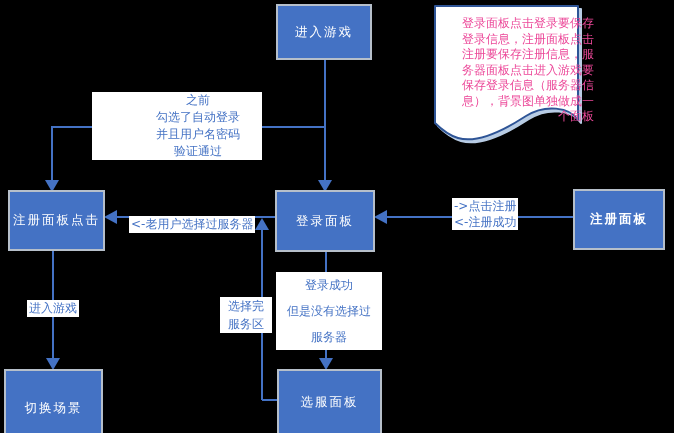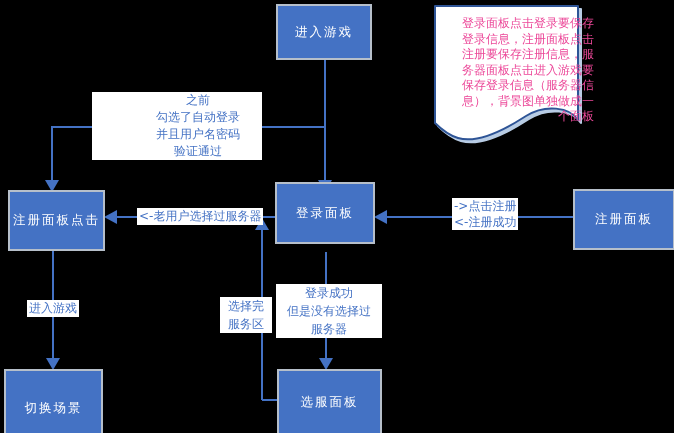--- a/index.html
+++ b/index.html
@@ -48,47 +48,47 @@
   <div class="arr arr-down" style="left:46px;top:358px;"></div>
 
   <div class="node" style="left:276px;top:4px;width:96px;height:56px;">
     <span>进入游戏</span>
   </div>
 
   <div class="node" style="left:8px;top:190px;width:97px;height:61px;">
     <span>注册面板点击</span>
   </div>
 
-  <div class="node" style="left:275px;top:182px;width:100px;height:62px;">
+  <div class="node" style="left:275px;top:190px;width:100px;height:62px;">
     <span>登录面板</span>
   </div>
 
-  <div class="node" style="left:573px;top:189px;width:102px;height:61px;">
+  <div class="node" style="left:573px;top:189px;width:92px;height:61px;font-weight:bold;">
     <span>注册面板</span>
   </div>
 
   <div class="node" style="left:4px;top:369px;width:99px;height:79px;">
     <span>切换场景</span>
   </div>
 
   <div class="node" style="left:277px;top:369px;width:105px;height:67px;">
     <span>选服面板</span>
   </div>
 
   <div class="elabel" style="left:92px;top:92px;width:124px;padding-left:44px;">之前
 勾选了自动登录
 并且用户名密码
 验证通过</div>
 
-  <div class="elabel" style="left:129px;top:208px;margin-left:8px;">&lt;-老用户选择过服务器</div>
+  <div class="elabel" style="left:129px;top:216px;">&lt;-老用户选择过服务器</div>
 
   <div class="elabel" style="left:452px;top:198px;text-align:right;line-height:16px;">-&gt;点击注册
 &lt;-注册成功</div>
 
-  <div class="elabel" style="left:276px;top:284px;width:102px;line-height:18px;">登录成功
+  <div class="elabel" style="left:276px;top:272px;width:102px;line-height:26px;">登录成功
 但是没有选择过
 服务器</div>
 
   <div class="elabel" style="left:220px;top:297px;width:48px;line-height:18px;">选择完
 服务区</div>
 
   <div class="elabel" style="left:27px;top:300px;">进入游戏</div>
 
   <svg class="note-svg" width="148" height="140" viewBox="0 0 148 140">
     <path d="M 2 2 H 145 V 116 C 137 103, 112 100, 93 112 C 73 125, 45 140, 25 134 C 15 131, 8 125, 2 119 Z" fill="#ffffff" stroke="#2e5496" stroke-width="2" stroke-linejoin="round"></path>

